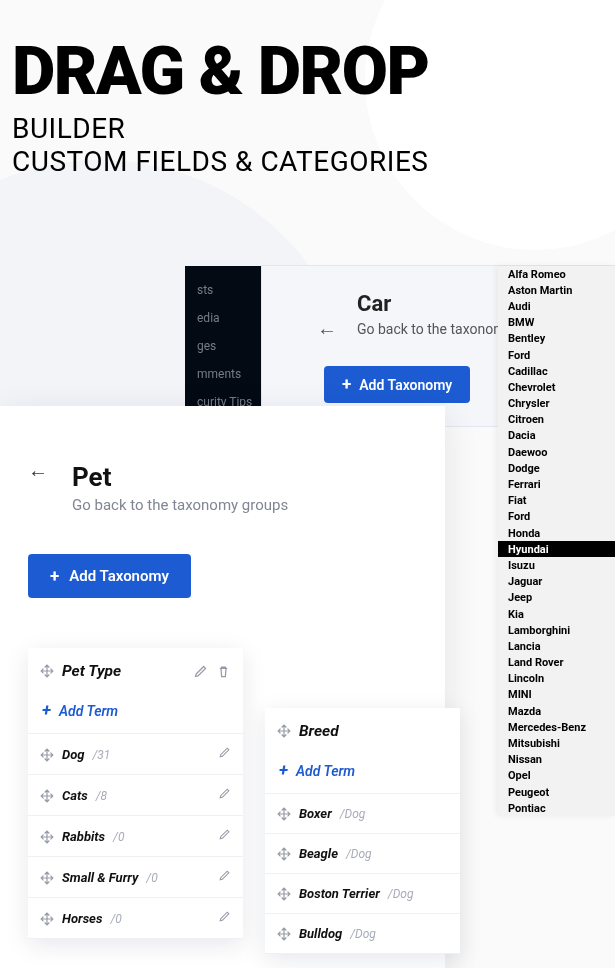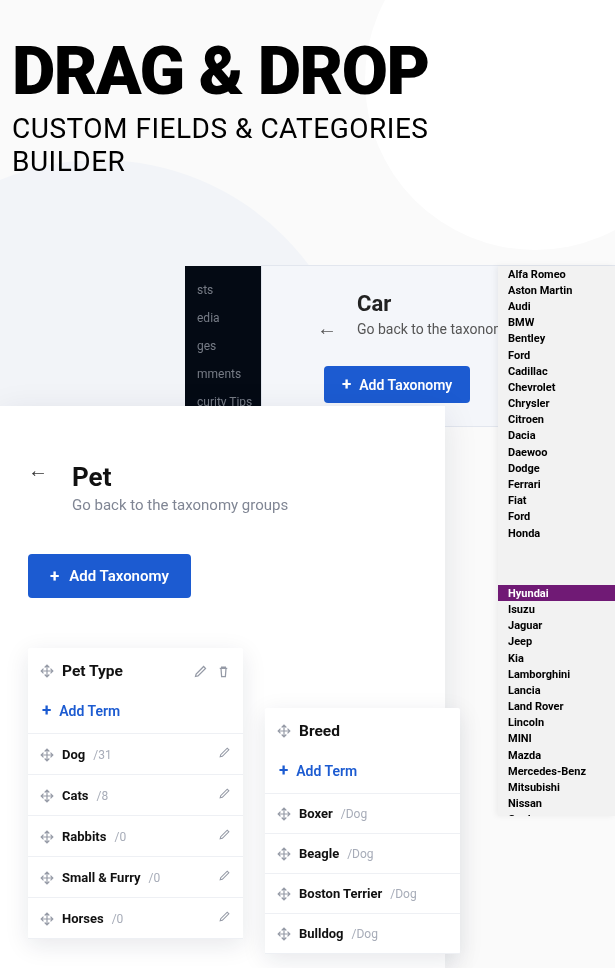--- a/index.html
+++ b/index.html
@@ -22,51 +22,51 @@
 .back-frame .btn { position: absolute; top: 100px; left: 62px; background: #1c5bd1; color: #fff; font-weight: 600; font-size: 14px; padding: 10px 18px; border-radius: 4px; display: flex; align-items: center; gap: 8px; }
 
 .front-panel { position: absolute; top: 406px; left: 0; width: 445px; height: 562px; background: #fff; z-index: 5; box-shadow: 0 8px 32px rgba(20,30,60,0.10); }
 .front-header { padding: 44px 28px 20px 28px; display: flex; align-items: flex-start; gap: 24px; }
 .front-header .arrow { font-size: 20px; color: #333; margin-top: 8px; cursor: pointer; }
 .front-header .title { font-size: 26px; font-weight: 700; color: #111; margin-top: 12px; }
 .front-header .sub { font-size: 15px; color: #808694; margin-top: 4px; }
 .front-btn { margin: 20px 0 0 28px; background: #1c5bd1; color: #fff; font-weight: 600; font-size: 15px; padding: 13px 22px; border-radius: 4px; display: inline-flex; align-items: center; gap: 10px; cursor: pointer; }
 .front-content { position: relative; margin-top: 50px; }
 
-.card { position: absolute; background: #fff; box-shadow: 0 6px 24px rgba(20,30,60,0.10); border-radius: 2px; }
+.card { position: absolute; background: #fff; box-shadow: 0 6px 24px rgba(20,30,60,0.10); border-radius: 2px; font-style: italic; }
 .card.pettype { top: 0; left: 28px; width: 215px; }
 .card.breed { top: 60px; left: 265px; width: 195px; }
 .card-head { display: flex; align-items: center; padding: 14px 12px; gap: 8px; }
 .card-head .ct { font-size: 15.5px; font-weight: 700; color: #111; flex: 1; }
 .add-term { padding: 8px 14px 14px 14px; color: #1c5bd1; font-weight: 600; font-size: 14px; display: flex; align-items: center; gap: 8px; cursor: pointer; border-bottom: 1px solid #eef0f4; }
 .term-row { display: flex; align-items: flex-end; padding: 12px 12px; border-bottom: 1px solid #eef0f4; gap: 8px; font-size: 13px; }
 .term-row .tn { font-weight: 700; color: #111; }
 .term-row .tc { color: #a7acb8; font-size: 12px; }
 .term-row .edit { margin-left: auto; color: #a7acb8; font-size: 13px; cursor: pointer; }
 
 .dropdown { position: absolute; top: 266px; right: 0; width: 117px; height: 550px; background: #f2f2f2; z-index: 10; box-shadow: -2px 0 6px rgba(0,0,0,.06); overflow: hidden; }
 .dropdown .opt { font-size: 11px; color: #000; padding: 1.6px 4px 1.6px 10px; white-space: nowrap; cursor: pointer; font-weight: bold; }
-.dropdown .opt.sel { background: #701a75; color: #fff; margin-top: 44px; }
+.dropdown .opt.sel { background: #000000; color: #fff; }
 
 .plus { font-size: 17px; font-weight: 700; line-height: 1; }
 svg.pencil { width: 15px; height: 15px; stroke: #959aa6; fill: none; stroke-width: 2; }
 svg.trash { width: 15px; height: 15px; stroke: #959aa6; fill: none; stroke-width: 2; }
 svg.move { width: 14px; height: 14px; stroke: #959aa6; fill: none; stroke-width: 2; }
 </style>
 </head>
 <body>
 
 <div class="bg-circle-1"></div>
 <div class="bg-circle-2"></div>
 
 <div class="hero">
   <div class="hero-title">DRAG &amp; DROP</div>
   <div class="hero-sub">
+    <div>BUILDER</div>
     <div>CUSTOM FIELDS &amp; CATEGORIES</div>
-    <div>BUILDER</div>
   </div>
 </div>
 
 <div class="back-panel">
   <div class="nav">
     <div>sts</div>
     <div>edia</div>
     <div>ges</div>
     <div>mments</div>
     <div>curity Tips</div>

